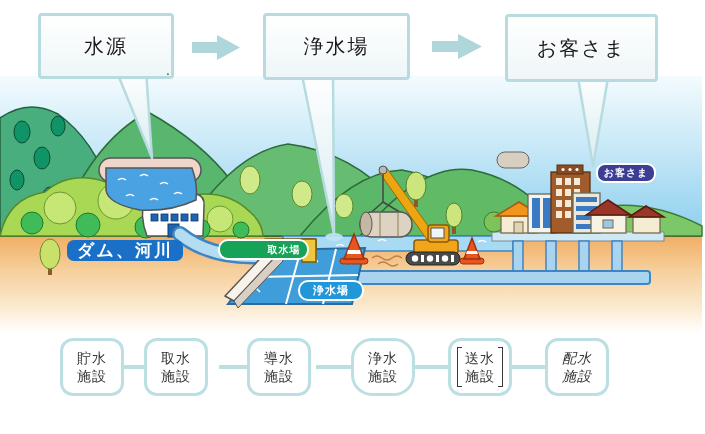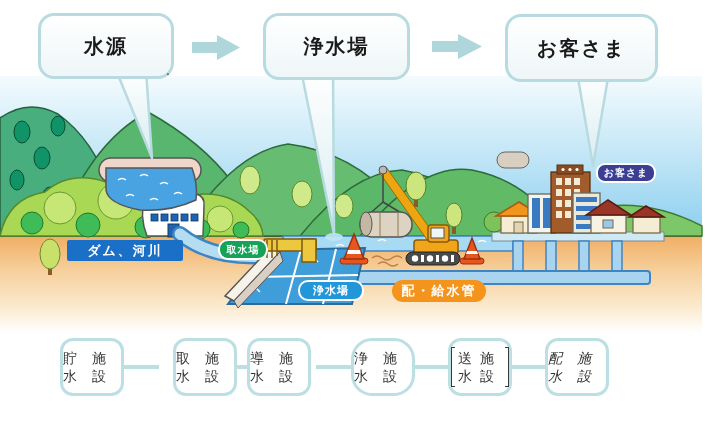--- a/index.html
+++ b/index.html
@@ -2,56 +2,56 @@
 <html><head>
 <meta charset="utf-8">
 <style>
   html,body{margin:0;padding:0;background:#fff;}
   .stage{position:relative;width:705px;height:434px;background:#fff;overflow:hidden;
          font-family:"Liberation Sans","DejaVu Sans",sans-serif;}
   .illustration{position:absolute;left:0;top:0;width:705px;height:434px;}
 
   
   .bubble{position:absolute;display:flex;align-items:center;justify-content:center;
-          border:3px solid #b7dbe0;border-radius:16px;
+          border:3px solid #b7dbe0;border-radius:4px;
           background:linear-gradient(#ffffff,#eef6f8);
-          font-size:20px;color:#1a1a1a;letter-spacing:2px;z-index:5;font-weight:bold;}
+          font-size:20px;color:#1a1a1a;letter-spacing:2px;z-index:5;}
   .bubble-1{left:38px;top:13px;width:130px;height:60px;}
   .bubble-2{left:263px;top:13px;width:141px;height:61px;}
   .bubble-3{left:505px;top:14px;width:147px;height:62px;}
 
   
   .block-arrow{position:absolute;background:#aed6db;z-index:5;
     clip-path:polygon(0 28%,52% 28%,52% 0,100% 50%,52% 100%,52% 72%,0 72%);}
   .arrow-1{left:192px;top:35px;width:48px;height:25px;}
   .arrow-2{left:432px;top:34px;width:50px;height:25px;}
 
   .stray-dot{position:absolute;left:166px;top:62px;font-size:14px;color:#333;z-index:5;}
 
   
   .pill{position:absolute;display:flex;align-items:center;justify-content:center;
         color:#fff;font-weight:bold;white-space:nowrap;z-index:6;}
-  .pill-dam{left:67px;top:240px;width:116px;height:21px;border-radius:2px;
-            background:#1a6fc6;font-size:13px;letter-spacing:2px;}
+  .pill-dam{left:67px;top:240px;width:116px;height:21px;border-radius:7px;
+            background:#1a6fc6;font-size:17px;letter-spacing:2px;}
   .pill-intake{left:218px;top:239px;width:46px;height:17px;border-radius:10px;
-            background:#16a257;border:2px solid #fff;font-size:10px;letter-spacing:1px;}
+            background:#16a257;border:2px solid #fff;font-size:10px;letter-spacing:1px;padding-left:41px;}
   .pill-purif{left:298px;top:280px;width:62px;height:17px;border-radius:10px;
             background:#2196d8;border:2px solid #fff;font-size:11px;letter-spacing:1px;}
   .pill-pipes{left:392px;top:280px;width:94px;height:22px;border-radius:12px;
             background:#f5941d;font-size:13px;letter-spacing:2px;}
   .pill-customers{left:596px;top:163px;width:56px;height:16px;border-radius:9px;
             background:#3b3e92;border:2px solid #fff;font-size:10px;letter-spacing:1px;}
 
   
   .fbox{position:absolute;top:338px;width:64px;height:58px;box-sizing:border-box;
         border:3px solid #bcdfe3;border-radius:13px;background:#fff;
         display:flex;align-items:center;justify-content:center;z-index:5;}
-  .fbox .ftext{display:flex;flex-direction:row;align-items:center;
+  .fbox .ftext{display:flex;flex-direction:column;align-items:center;
         font-size:14px;line-height:1.32;color:#333;letter-spacing:1px;}
-  .fbox-0{left:60px;} .fbox-1{left:173px;} .fbox-2{left:247px;}
+  .fbox-0{left:60px;} .fbox-1{left:144px;} .fbox-2{left:247px;}
   .fbox-3{left:351px;border-radius:21px;} .fbox-4{left:448px;align-items:center;} .fbox-5{left:545px;font-style:italic;}
   .bracket{width:5px;height:40px;border:1.5px solid #3a3a3a;box-sizing:border-box;}
   .bracket-left{border-right:none;margin-right:3px;}
   .bracket-right{border-left:none;margin-left:3px;}
   .connector{position:absolute;top:365px;height:4px;background:#bcdfe3;z-index:4;}
   .conn-0{left:122px;width:37px;} .conn-1{left:219px;width:37px;}
   .conn-2{left:316px;width:37px;} .conn-3{left:413px;width:37px;}
   .conn-4{left:510px;width:37px;}
 </style>
 </head>
@@ -323,23 +323,20 @@
 
   <div class="pill pill-dam">
     <span>ダム、河川</span>
   </div>
   <div class="pill pill-intake">
     <span>取水場</span>
   </div>
   <div class="pill pill-purif">
     <span>浄水場</span>
   </div>
-  <div class="pill pill-pipes">
-    <span>配・給水管</span>
-  </div>
   <div class="pill pill-customers">
     <span>お客さま</span>
   </div>
 
   <div class="fbox fbox-0">
     <div class="ftext">
         <span>貯水</span>
         <span>施設</span>
       </div>
   </div>

